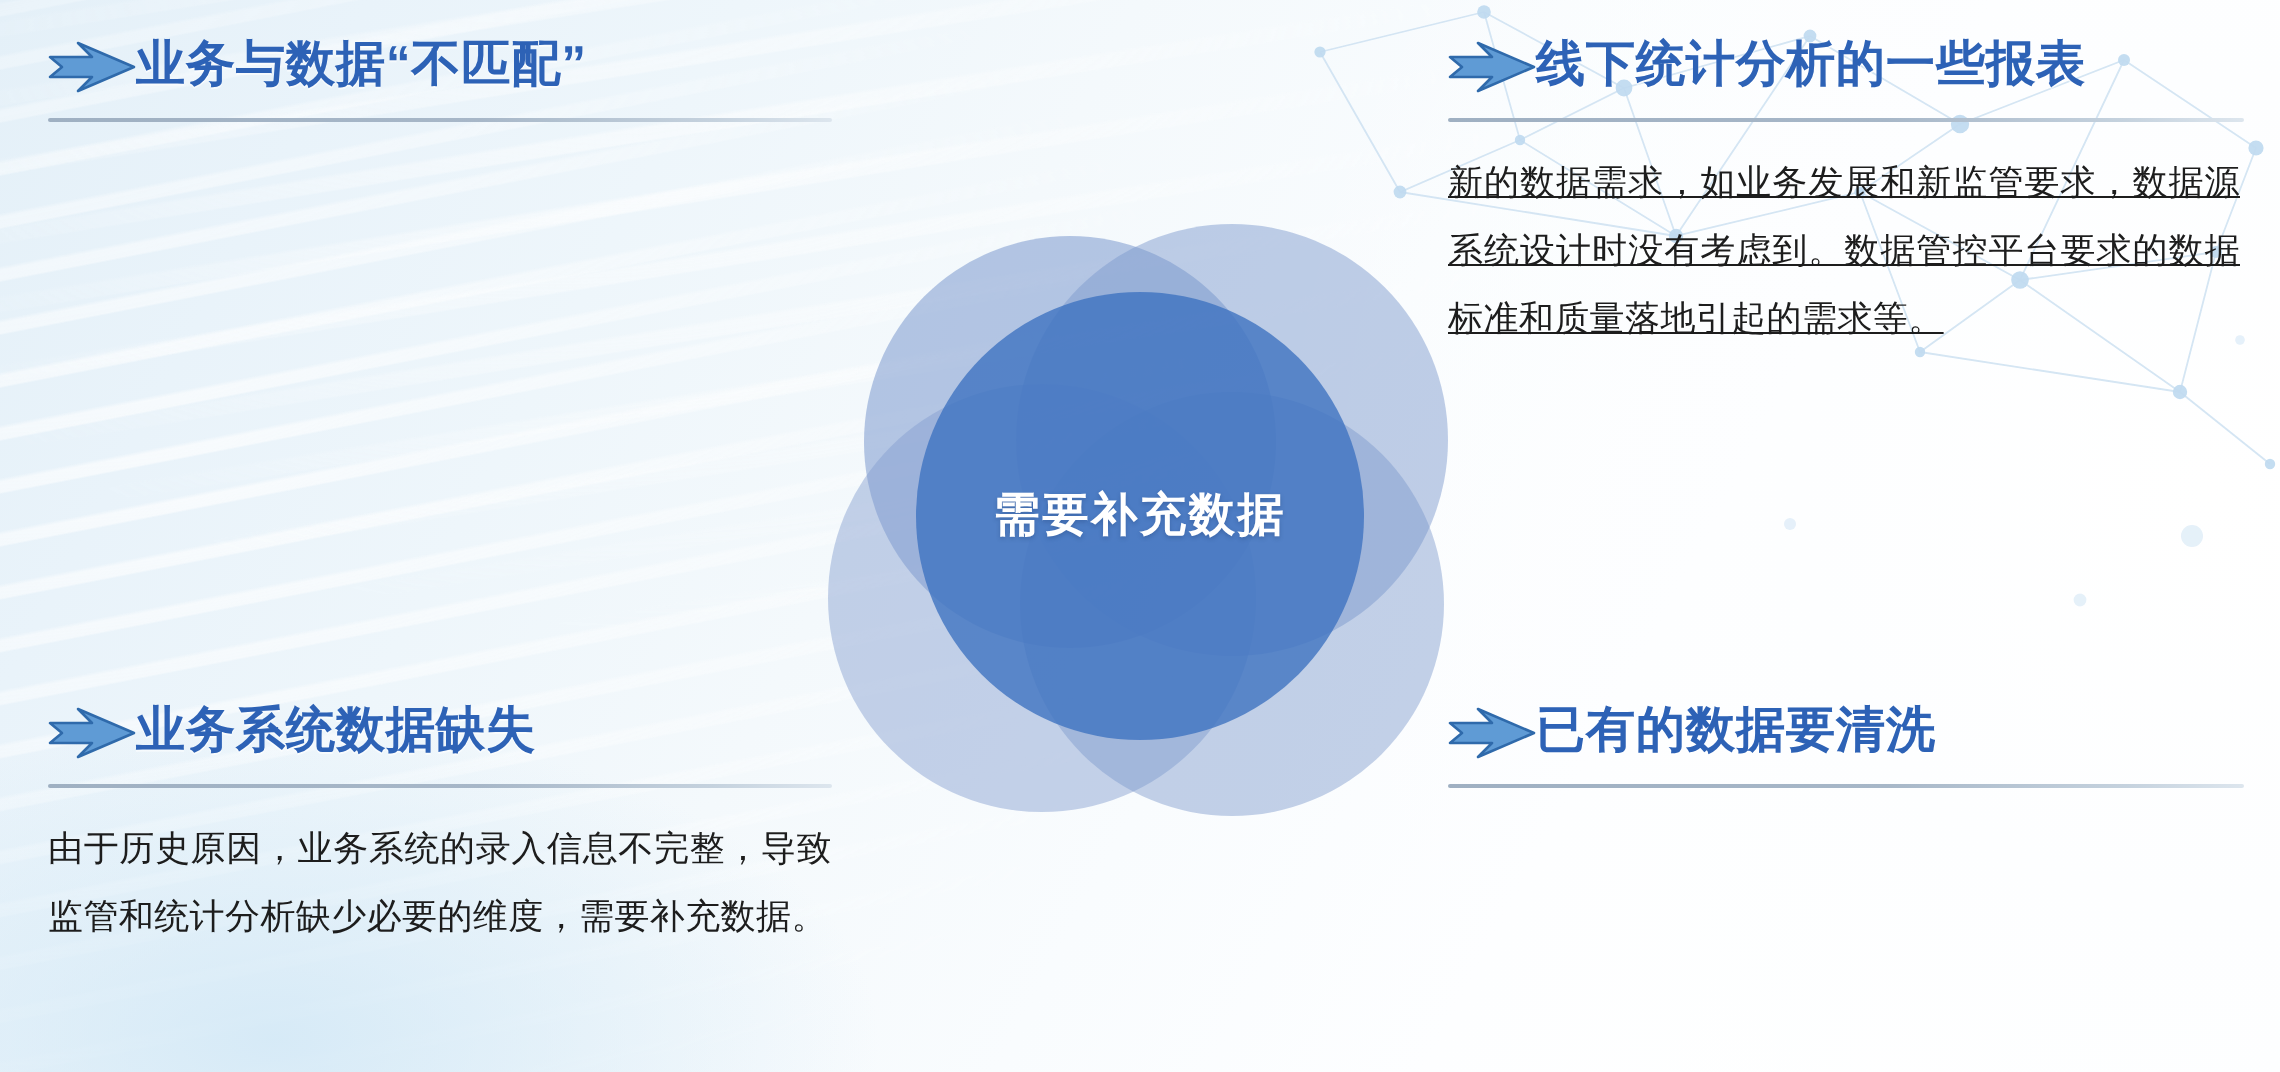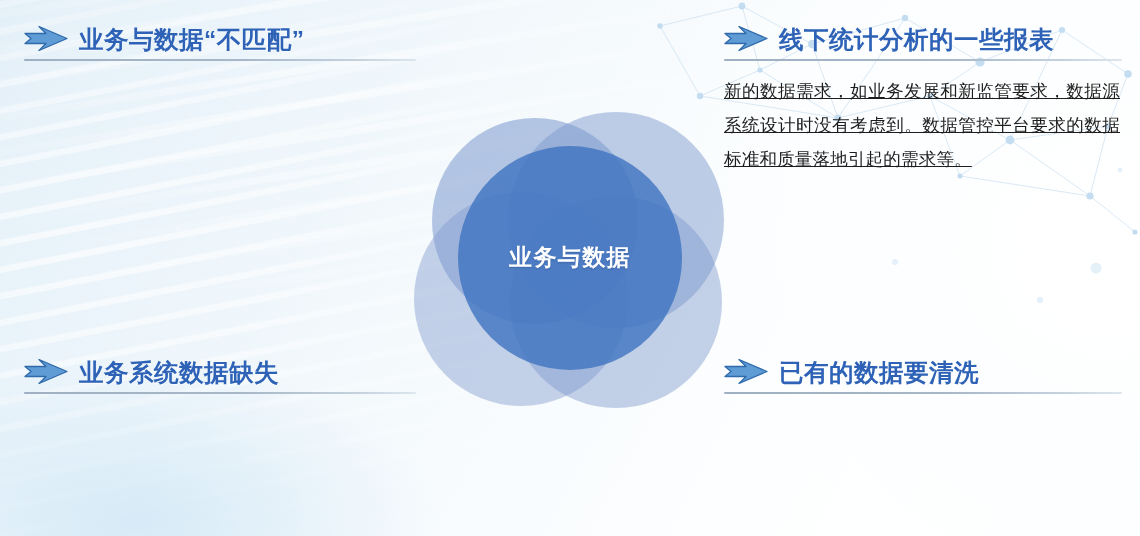--- a/index.html
+++ b/index.html
@@ -58,21 +58,21 @@
     background:radial-gradient(ellipse 38% 42% at 12% 97%, rgba(210,232,246,.85) 0%, rgba(210,232,246,0) 70%);
   }
 
   
   .panel{position:absolute;}
   #panel-tl{left:24px;  top:14px;  width:392px;}
   #panel-tr{left:724px; top:14px;  width:398px;}
   #panel-bl{left:24px;  top:347px; width:392px;}
   #panel-br{left:724px; top:347px; width:398px;}
 
-  .head{display:flex;align-items:flex-end;gap:11px;height:38px;}
+  .head{display:flex;align-items:center;gap:0;height:38px;}
   .arrow-icon{flex:0 0 auto;width:44px;height:27px;display:block;}
   .head-title{
     font-size:24.5px;
     font-weight:bold;
     color:#2d62b6;
     letter-spacing:.5px;
     white-space:nowrap;
     line-height:1;
     text-shadow:0 1px 0 rgba(255,255,255,.6);
   }
@@ -167,21 +167,21 @@
       <circle cx="1120" cy="170" r="2.4"></circle>
     </g>
   </svg>
 
   <div id="venn">
     <div class="circle" id="circle-a"></div>
     <div class="circle" id="circle-b"></div>
     <div class="circle" id="circle-c"></div>
     <div class="circle" id="circle-d"></div>
     <div class="circle" id="circle-core">
-      <div class="core-line">业务与数据</div>
+      <div class="core-line">需要补充数据</div>
     </div>
   </div>
 
   <div class="panel" id="panel-tl">
     <div class="head">
       <svg class="arrow-icon" viewBox="0 0 44 27">
         <polygon points="1,8.5 22,8.5 15,1.5 43,13.5 15,25.5 22,18.5 1,18.5 7,13.5" fill="#5f9bd5" stroke="#2f6aab" stroke-width="1.3" stroke-linejoin="round"></polygon>
       </svg>
       <div class="head-title">业务与数据“不匹配”</div>
     </div>
@@ -200,20 +200,21 @@
   </div>
 
   <div class="panel" id="panel-bl">
     <div class="head">
       <svg class="arrow-icon" viewBox="0 0 44 27">
         <polygon points="1,8.5 22,8.5 15,1.5 43,13.5 15,25.5 22,18.5 1,18.5 7,13.5" fill="#5f9bd5" stroke="#2f6aab" stroke-width="1.3" stroke-linejoin="round"></polygon>
       </svg>
       <div class="head-title">业务系统数据缺失</div>
     </div>
     <div class="divider"></div>
+    <div class="body-text">由于历史原因，业务系统的录入信息不完整，导致监管和统计分析缺少必要的维度，需要补充数据。</div>
   </div>
 
   <div class="panel" id="panel-br">
     <div class="head">
       <svg class="arrow-icon" viewBox="0 0 44 27">
         <polygon points="1,8.5 22,8.5 15,1.5 43,13.5 15,25.5 22,18.5 1,18.5 7,13.5" fill="#5f9bd5" stroke="#2f6aab" stroke-width="1.3" stroke-linejoin="round"></polygon>
       </svg>
       <div class="head-title">已有的数据要清洗</div>
     </div>
     <div class="divider"></div>

